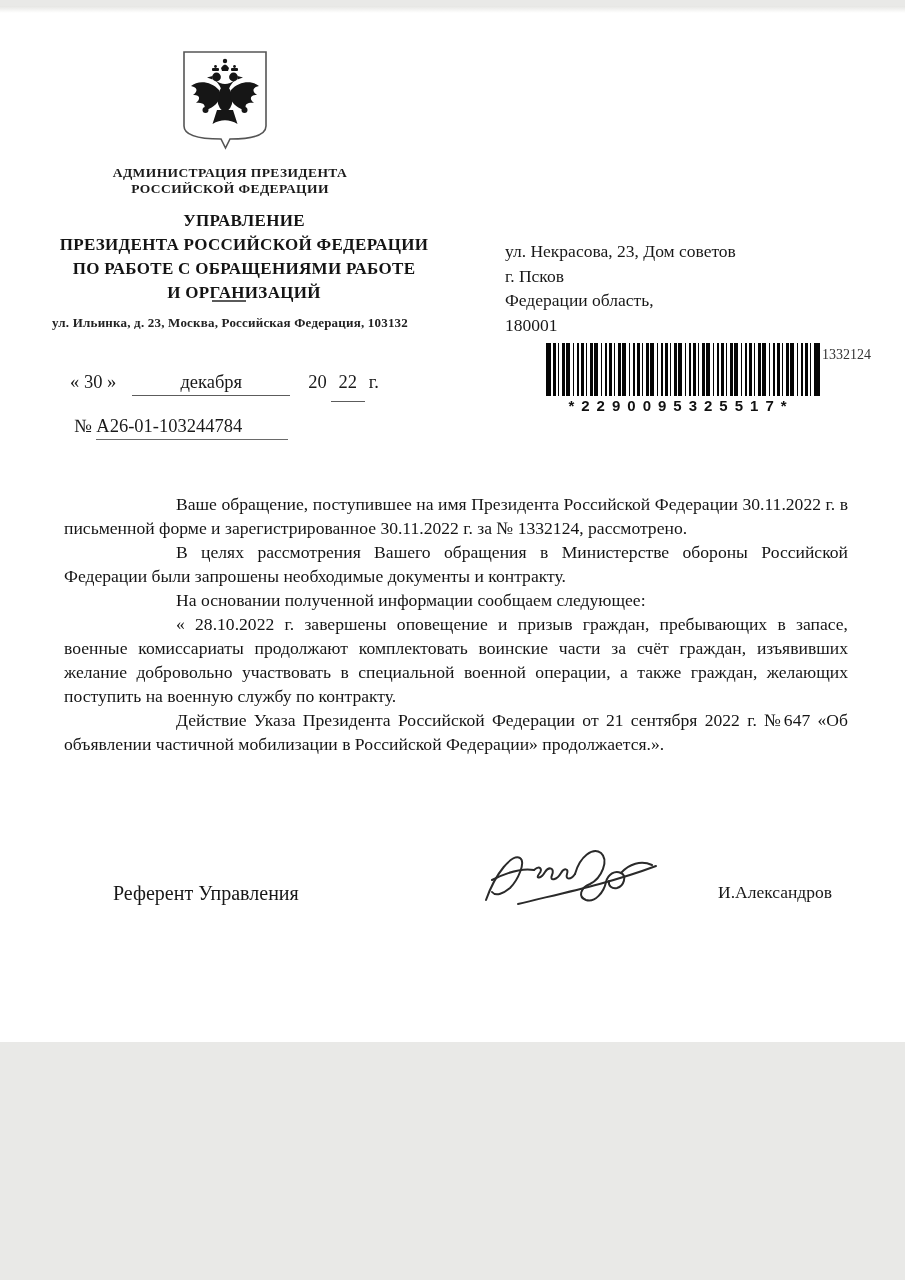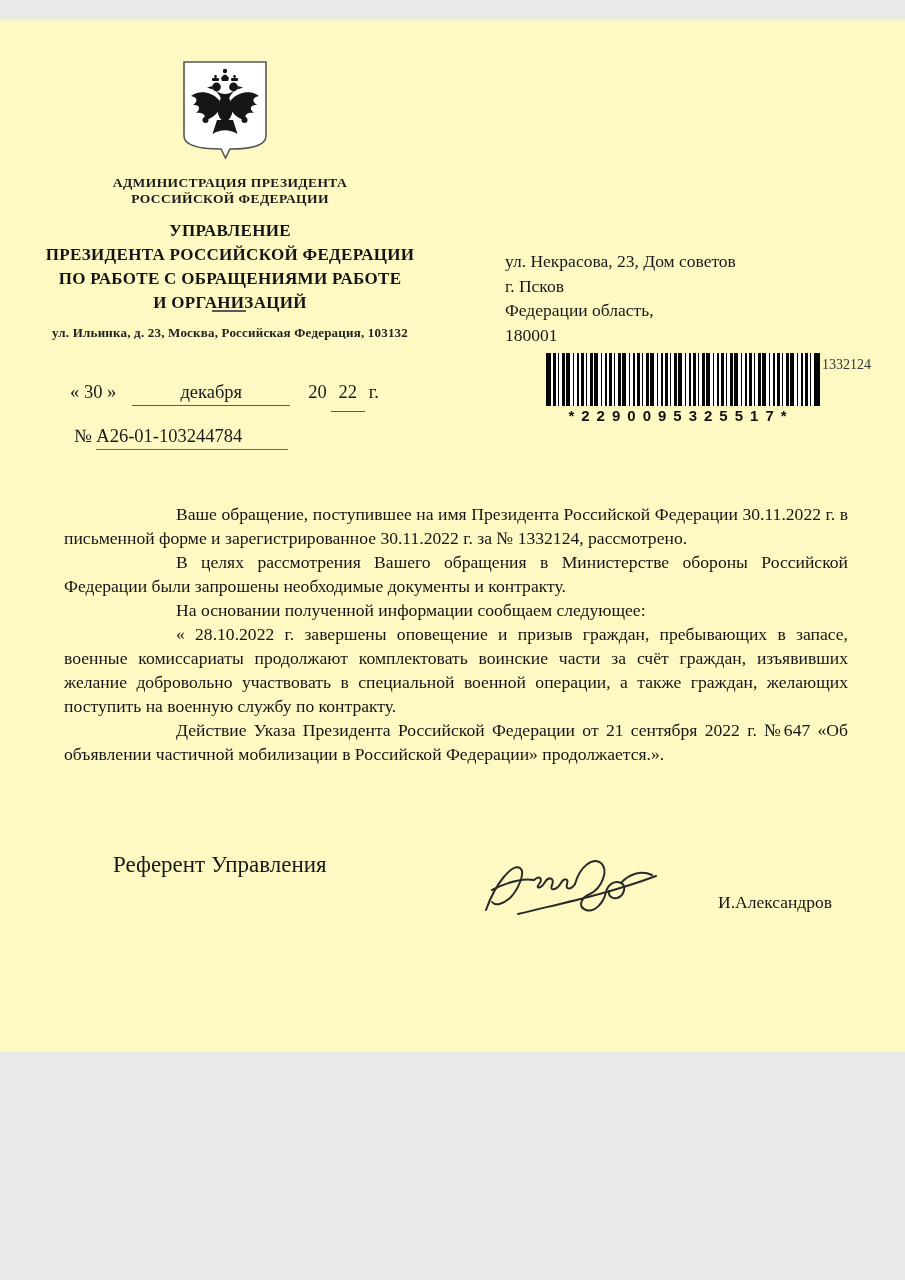--- a/index.html
+++ b/index.html
@@ -1,33 +1,33 @@
 <!DOCTYPE html>
 <html><head>
 <meta charset="utf-8">
 <style>
   html,body{margin:0;padding:0;background:#e9e9e7;}
   .page{
-    position:relative;width:905px;height:1036px;background:#fef9c3;
+    position:relative;width:905px;height:1036px;background:#ffffff;
     font-family:"Liberation Serif","DejaVu Serif",serif;color:#1d1d1d;
-    overflow:hidden;margin:16px auto;
+    overflow:hidden;margin:6px auto;
   }
   .page::before{
     content:"";position:absolute;top:0;left:0;right:0;height:7px;
     background:linear-gradient(#e6e6e3,rgba(255,255,255,0));pointer-events:none;
   }
   
   .emblem{position:absolute;left:181px;top:44px;width:88px;height:100px;}
   .org-parent{
     position:absolute;top:159px;left:0;width:460px;text-align:center;
     font-size:13.5px;font-weight:bold;letter-spacing:.4px;line-height:15.5px;color:#1a1a1a;
   }
   .org-name{
     position:absolute;top:203px;left:0;width:460px;text-align:center;
-    font-size:17px;font-weight:bold;line-height:24px;letter-spacing:.3px;color:#141414;
+    font-size:17px;font-weight:bold;line-height:24px;letter-spacing:.3px;color:#141414;padding-left:14px;
   }
   .org-divider{position:absolute;top:294px;left:212px;width:34px;border-top:2px solid #5a5a5a;}
   .org-address{
     position:absolute;top:309px;left:0;width:460px;text-align:center;
     font-size:13px;font-weight:bold;letter-spacing:.2px;color:#222;
   }
   
   .recipient{position:absolute;left:505px;top:233px;font-size:17.5px;line-height:24.5px;color:#181818;}
   
   .barcode{
@@ -59,21 +59,21 @@
   }
   .ref-line{position:absolute;left:74px;top:410px;font-size:18.5px;color:#1a1a1a;}
   .u-ref{border-bottom:1.2px solid #6a6a6a;padding-bottom:3px;padding-right:46px;}
   
   .body-text{
     position:absolute;left:64px;top:486px;width:784px;
     font-size:17.6px;line-height:24px;text-align:justify;color:#151515;
   }
   .body-text p{margin:0;text-indent:112px;}
   
-  .sig-title{position:absolute;left:113px;top:836px;font-size:23px;color:#181818;}
+  .sig-title{position:absolute;left:113px;top:876px;font-size:20px;color:#181818;}
   .sig-name{position:absolute;left:718px;top:876px;font-size:17.5px;color:#181818;}
   .sig-scribble{position:absolute;left:468px;top:834px;}
   
   .footer-left{
     position:absolute;left:88px;top:1209px;font-size:10px;color:#8d8d8d;
     font-family:"Liberation Sans","DejaVu Sans",sans-serif;
   }
   .footer-right{
     position:absolute;right:44px;top:1207px;font-size:10.5px;color:#4f4f4f;
     font-family:"Liberation Sans","DejaVu Sans",sans-serif;

